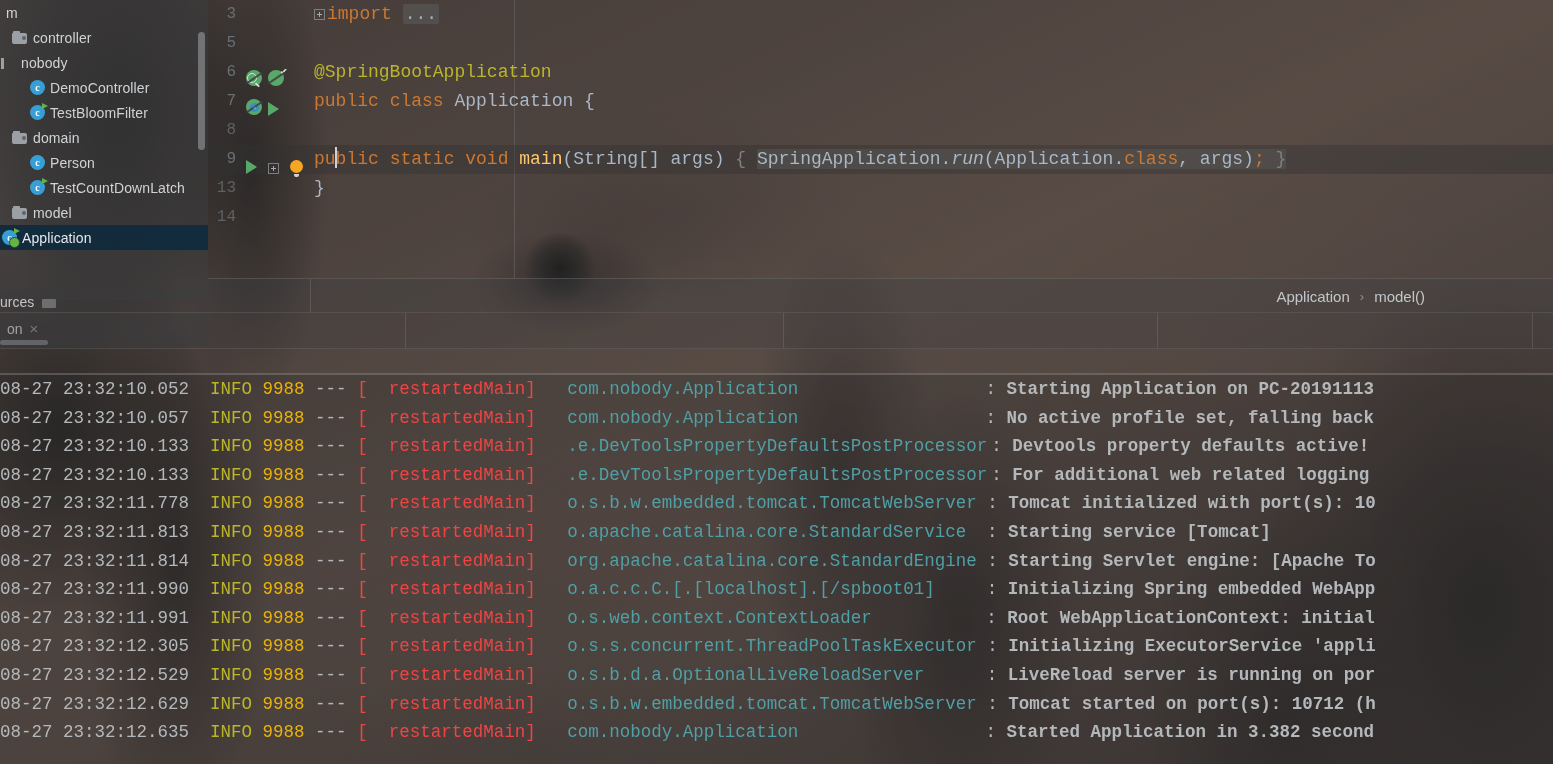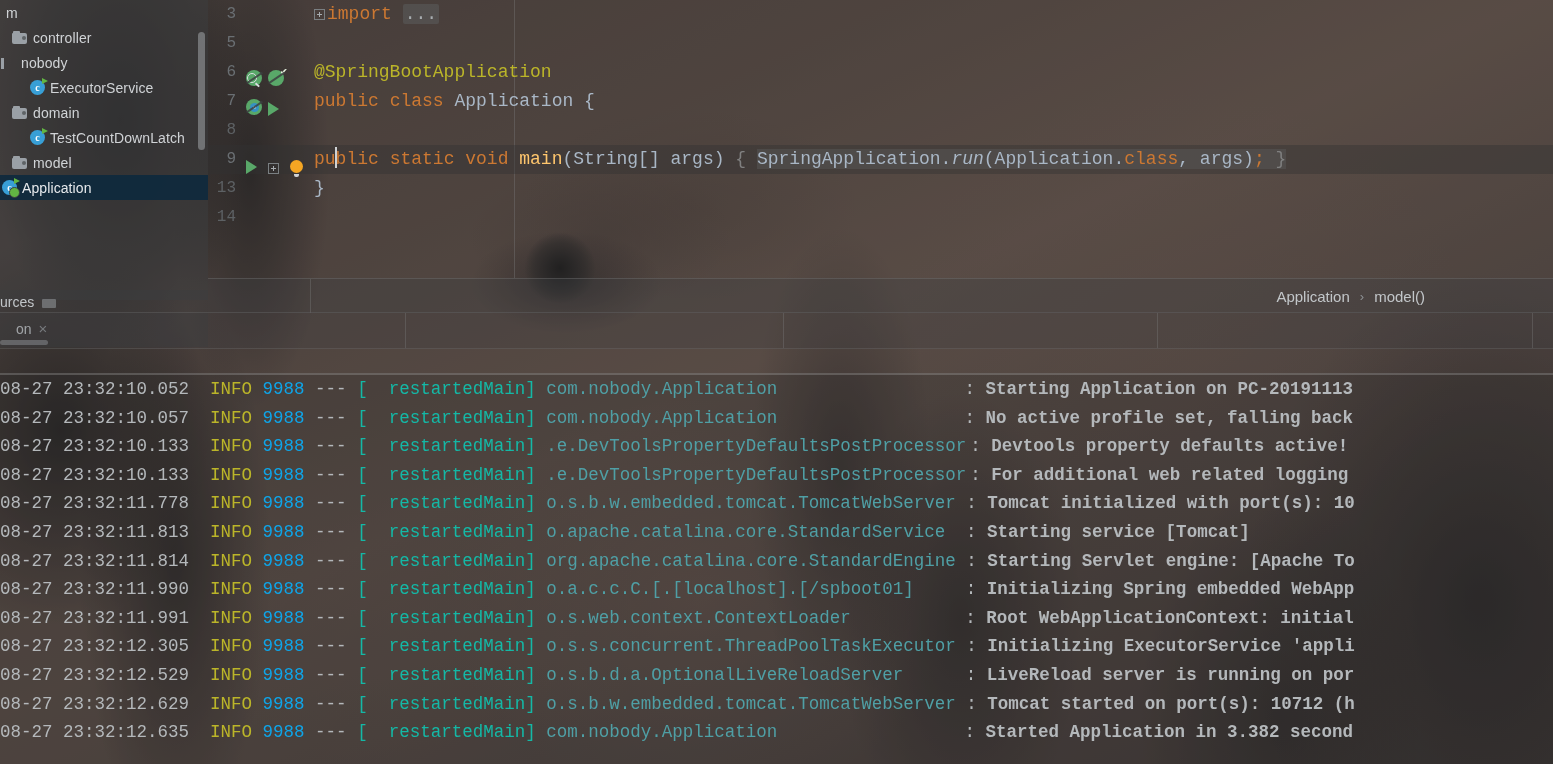--- a/index.html
+++ b/index.html
@@ -275,24 +275,24 @@
     font-family: "Liberation Mono", monospace;
     font-size: 17.5px;
     background: rgba(43,43,43,0.22);
   }
   .log-line {
     height: 28.6px; line-height: 28.6px; white-space: pre;
     position: relative; padding-left: 0;
   }
   .lg-time  { color: #b4b8bb; margin-top: 48px; }
   .lg-level { color: #bbb529; }
-  .lg-pid   { color: #0ea5e9; }
+  .lg-pid   { color: #eab308; }
   .lg-dash  { color: #b4b8bb; }
-  .lg-thread{ color: #14b8a6; font-family: Liberation Mono, monospace; }
-  .lg-logger{ color: #4f9fa5; }
+  .lg-thread{ color: #ef4444; font-family: Liberation Mono, monospace; }
+  .lg-logger{ color: #4f9fa5; margin-left: 21px; }
   .lg-msg   { color: #b4b8bb; font-weight: bold; }
   .lg-colon { color: #b4b8bb; }
 
   
   #console-top-edge {
     left: 0; top: 373px; width: 1553px; height: 2px;
     background: rgba(130,130,130,0.45);
   }
 
   
@@ -329,31 +329,41 @@
         </div>
         <div class="tree-row">
           <div style="width: 0px;"></div>
           <span class="ic"><svg width="16" height="16" viewBox="0 0 16 16">
               <rect x="1" y="3" width="3" height="11" fill="#9aa0a6"></rect>
             </svg></span>
           <span class="tree-label">nobody</span>
         </div>
         <div class="tree-row">
           <div style="width: 30px;"></div>
+          <span class="ic ic-class"></span>
+          <span class="tree-label">DemoController</span>
+        </div>
+        <div class="tree-row">
+          <div style="width: 30px;"></div>
           <span class="ic ic-class">
             <i class="run-flag"></i>
           </span>
-          <span class="tree-label">ExecutorService</span>
+          <span class="tree-label">TestBloomFilter</span>
         </div>
         <div class="tree-row">
           <div style="width: 12px;"></div>
           <span class="ic ic-folder">
             <i class="dot"></i>
           </span>
           <span class="tree-label">domain</span>
+        </div>
+        <div class="tree-row">
+          <div style="width: 30px;"></div>
+          <span class="ic ic-class"></span>
+          <span class="tree-label">Person</span>
         </div>
         <div class="tree-row">
           <div style="width: 30px;"></div>
           <span class="ic ic-class">
             <i class="run-flag"></i>
           </span>
           <span class="tree-label">TestCountDownLatch</span>
         </div>
         <div class="tree-row">
           <div style="width: 12px;"></div>
@@ -396,21 +406,21 @@
     <span class="crumb-arrow">›</span>
     <span class="crumb">model()</span>
     <div style="width:122px"></div>
   </div>
 
   <div id="left-tabs" class="layer">
     <div class="ltab" style="left:0; top:4px;">
       <span>urces</span>
     </div>
     <div class="chip" style="left:42px; top:9px; width:14px;"></div>
-    <div class="ltab" style="left:16px; top:30px;">
+    <div class="ltab" style="left:7px; top:30px;">
       <span>on</span>
       <span class="tab-close">×</span>
     </div>
     <div class="scroll-h" style="left:0; top:50px; width:48px;"></div>
   </div>
 
   <div id="tabstrip" class="layer">
     <div class="vdiv" style="left:405px;"></div>
     <div class="vdiv" style="left:783px;"></div>
     <div class="vdiv" style="left:1157px;"></div>

